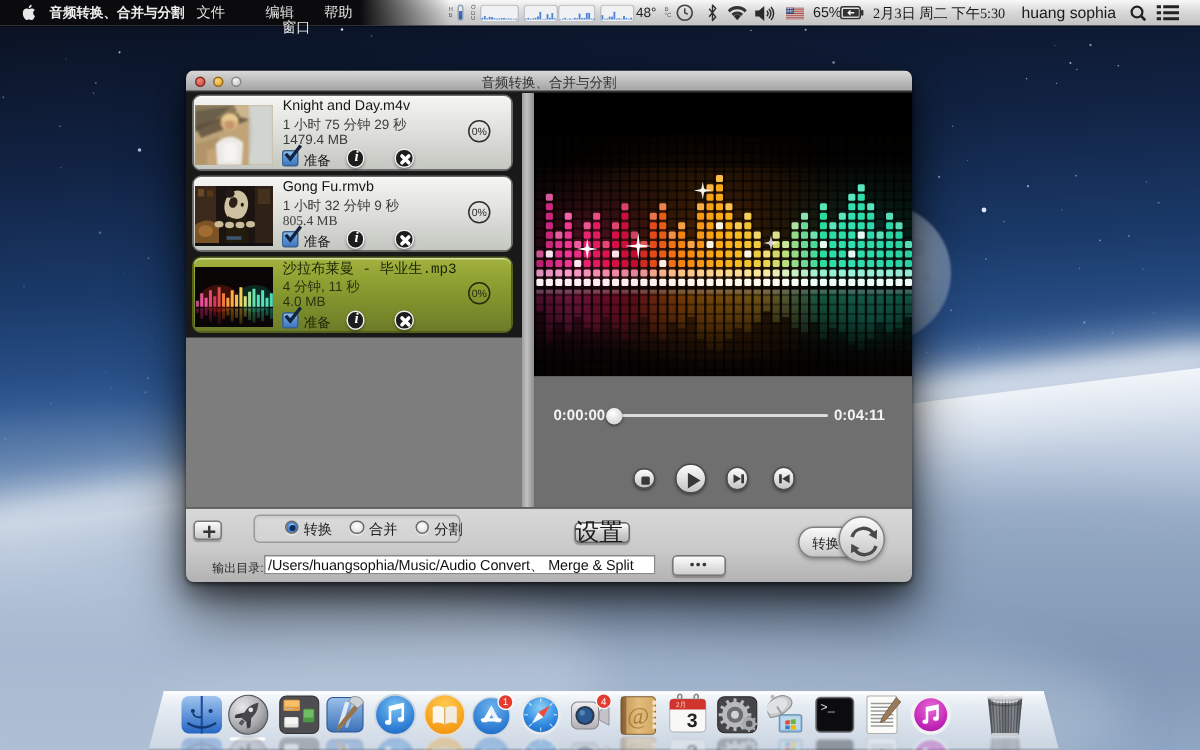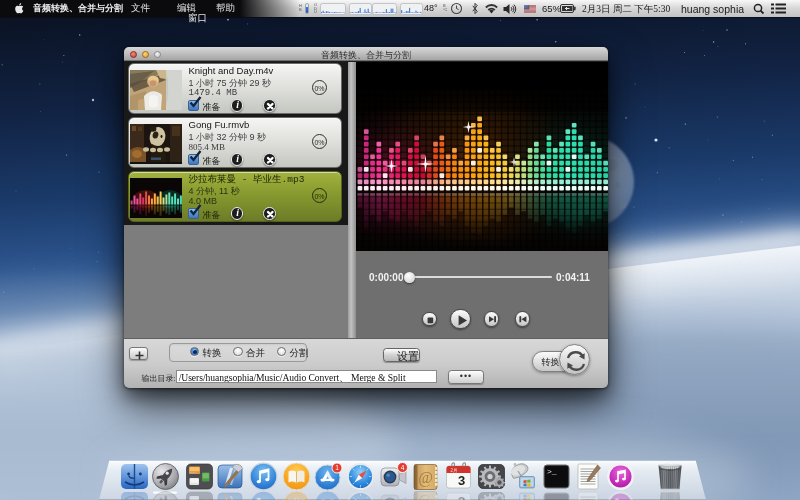--- a/index.html
+++ b/index.html
@@ -394,21 +394,21 @@
               <path d="M8 30 L36 24 L36 40 L8 40 Z" fill="#c2a476"></path>
               <ellipse cx="23" cy="11.5" rx="5.8" ry="5.8" fill="#d9b27e"></ellipse>
               <path d="M17.5 10 Q20 4.5 25 6 Q29.5 7 28.5 12 Q25 9 22 10 Q19 11 17.5 10 Z" fill="#e8c98e"></path>
               <ellipse cx="23" cy="13.5" rx="3.2" ry="3" fill="#c59470"></ellipse>
               <path d="M14 26 Q23 17 32 25 L31 40 L15 40 Z" fill="#eceae6"></path>
               <path d="M19 27 Q23 23 28 27 L28 36 Q23 39 19 36 Z" fill="#f6f4f1"></path>
             </g>
           </svg></div>
         <div style="position:absolute;left:60px;top:1px;font-family:'Liberation Sans',sans-serif;font-size:9.5px;color:#161616">Knight and Day.m4v</div>
         <div style="position:absolute;left:60px;top:13px;font-family:'Liberation Sans',sans-serif;font-size:9px;color:#3c3c3c">1 小时 75 分钟 29 秒</div>
-        <div style="position:absolute;left:60px;top:24px;font-family:Liberation Mono, monospace;font-size:9px;color:#3c3c3c">1479.4 MB</div>
+        <div style="position:absolute;left:60px;top:24px;font-family:Liberation Sans, sans-serif;font-size:9px;color:#3c3c3c">1479.4 MB</div>
         <div style="position:absolute;left:59.5px;top:36.5px;width:11px;height:11px;border:1px solid #3a6290;border-radius:2px;background:linear-gradient(180deg,#8fc0ee 0%,#5c94d4 45%,#3f78c0 100%)"></div>
         <svg width="15" height="14" style="position:absolute;left:59.5px;top:31.5px">
           <path d="M2.5 7.5 L5.5 11 L12.5 2" stroke="#14233e" stroke-width="2.3" fill="none"></path>
         </svg>
         <div style="position:absolute;left:74px;top:37px;font-family:'Liberation Sans',sans-serif;font-size:9px;color:#161616">准备</div>
         <div style="position:absolute;left:102px;top:35.5px;width:12.5px;height:12.5px;border-radius:50%;background:#1d1d1d;border:1.3px solid #f0f0f0;box-shadow:0 1px 2px rgba(0,0,0,0.4)">
           <span style="position:absolute;left:0;top:-1px;width:12.5px;text-align:center;font-family:'Liberation Sans',sans-serif;font-size:10px;font-style:italic;font-weight:bold;color:#fff;font-family:'Liberation Serif',serif">i</span>
         </div>
         <div style="position:absolute;left:134.5px;top:35.5px;width:12.5px;height:12.5px;border-radius:50%;background:#1d1d1d;border:1.3px solid #f0f0f0;box-shadow:0 1px 2px rgba(0,0,0,0.4)">
           <svg width="12.5" height="12.5" style="position:absolute;left:0;top:0">
@@ -1071,34 +1071,34 @@
         <div style="position:absolute;left:45px;top:4.5px;width:138px;height:19px;border:1px solid #9a9a9a;border-radius:4px;background:rgba(255,255,255,0.12);box-shadow:inset 0 1px 2px rgba(0,0,0,0.08)"></div>
       </div>
       <div style="position:absolute;left:65.6px;top:299.6px;width:9.5px;height:9.5px;border-radius:50%;border:1px solid #6c6c6c;background:radial-gradient(circle at 50% 40%,#bcd8f4 15%,#4a90dc 40%,#2e6ec2 100%);box-shadow:0 1px 1px rgba(255,255,255,0.6)">
         <div style="position:absolute;left:2.8px;top:2.8px;width:3.6px;height:3.6px;border-radius:50%;background:#0e2c5a"></div>
       </div>
       <div style="position:absolute;left:78.5px;top:299.8px;font-family:'Liberation Sans',sans-serif;font-size:9.5px;color:#1c1c1c">转换</div>
       <div style="position:absolute;left:109.1px;top:299.6px;width:9.5px;height:9.5px;border-radius:50%;border:1px solid #6c6c6c;background:radial-gradient(circle at 50% 35%,#ffffff,#d8d8d8);box-shadow:0 1px 1px rgba(255,255,255,0.6)"></div>
       <div style="position:absolute;left:122.0px;top:299.8px;font-family:'Liberation Sans',sans-serif;font-size:9.5px;color:#1c1c1c">合并</div>
       <div style="position:absolute;left:152.8px;top:299.6px;width:9.5px;height:9.5px;border-radius:50%;border:1px solid #6c6c6c;background:radial-gradient(circle at 50% 35%,#ffffff,#d8d8d8);box-shadow:0 1px 1px rgba(255,255,255,0.6)"></div>
       <div style="position:absolute;left:165.5px;top:299.8px;font-family:Liberation Mono, monospace;font-size:9.5px;color:#1c1c1c">分割</div>
-      <div style="position:absolute;left:258.5px;top:301px;width:37.5px;height:14px;border:1px solid #666;border-radius:3.5px;background:linear-gradient(180deg,#ffffff,#d2d2d2 50%,#b8b8b8);box-shadow:0 1px 1px rgba(0,0,0,0.3);font-family:'Liberation Sans',sans-serif;font-size:11px;color:#1a1a1a;text-align:right;line-height:14px">设置</div>
+      <div style="position:absolute;left:258.5px;top:301px;width:37.5px;height:14px;border:1px solid #666;border-radius:3.5px;background:linear-gradient(180deg,#ffffff,#d2d2d2 50%,#b8b8b8);box-shadow:0 1px 1px rgba(0,0,0,0.3);font-family:'Liberation Sans',sans-serif;font-size:16px;color:#1a1a1a;text-align:left;line-height:14px">设置</div>
       <div style="position:absolute;left:408px;top:304px;width:52px;height:21px;border-radius:11px;background:linear-gradient(180deg,#fafafa,#dcdcdc 60%,#c6c6c6);border:1.5px solid #808080;box-shadow:0 1px 3px rgba(0,0,0,0.35)"></div>
       <div style="position:absolute;left:435.0px;top:297.3px;width:31px;height:31px;border-radius:50%;background:linear-gradient(180deg,#fbfbfb,#d8d8d8 60%,#c2c2c2);border:1.5px solid #808080;box-shadow:0 1px 3px rgba(0,0,0,0.35)"></div>
       <svg width="26" height="26" style="position:absolute;left:439.0px;top:301.3px">
         <g stroke="#4a4a4a" stroke-width="2.3" fill="none">
           <path d="M5 10 A 8 8 0 0 1 20 9"></path>
           <path d="M21 16 A 8 8 0 0 1 6 17"></path>
         </g>
         <path d="M21.7 5.2 L21.5 11.5 L16 8.5 Z" fill="#4a4a4a"></path>
         <path d="M4.3 20.8 L4.5 14.5 L10 17.5 Z" fill="#4a4a4a"></path>
       </svg>
       <div style="position:absolute;left:417.5px;top:308.5px;font-family:'Liberation Sans',sans-serif;font-size:9px;color:#222">转换</div>
       <div style="position:absolute;left:17.5px;top:326px;font-family:'Liberation Sans',sans-serif;font-size:8px;color:#2a2a2a">输出目录:</div>
-      <div style="position:absolute;left:52.2px;top:323.2px;width:261px;height:12.5px;background:#fff;border:1px solid #8a8a8a;font-family:Liberation Serif, serif;font-size:9.6px;color:#111;line-height:13.5px;padding-left:1.5px;white-space:nowrap;overflow:hidden;letter-spacing:-0.05px">/Users/huangsophia/Music/Audio Convert、 Merge &amp; Split</div>
+      <div style="position:absolute;left:52.2px;top:323.2px;width:261px;height:12.5px;background:#fff;border:1px solid #8a8a8a;font-family:Liberation Sans, sans-serif;font-size:9.6px;color:#111;line-height:13.5px;padding-left:1.5px;white-space:nowrap;overflow:hidden;letter-spacing:-0.05px">/Users/huangsophia/Music/Audio Convert、 Merge &amp; Split</div>
       <div style="position:absolute;left:324px;top:323.2px;width:36px;height:13.5px;border:1px solid #777;border-radius:3.5px;background:linear-gradient(180deg,#fdfdfd,#cecece);box-shadow:0 1px 1px rgba(0,0,0,0.25);font-family:'Liberation Sans',sans-serif;font-size:9px;color:#333;text-align:center;line-height:11px;letter-spacing:1px">•••</div>
     </div>
     <svg width="800" height="500" viewBox="0 0 800 500" style="position:absolute;left:0;top:0">
       <defs>
         <linearGradient id="shelf" x1="0" y1="0" x2="0" y2="1">
           <stop offset="0" stop-color="#fbfdfe" stop-opacity="0.96"></stop>
           <stop offset="0.25" stop-color="#edf2f7" stop-opacity="0.88"></stop>
           <stop offset="1" stop-color="#d5dde7" stop-opacity="0.78"></stop>
         </linearGradient>
       </defs>

